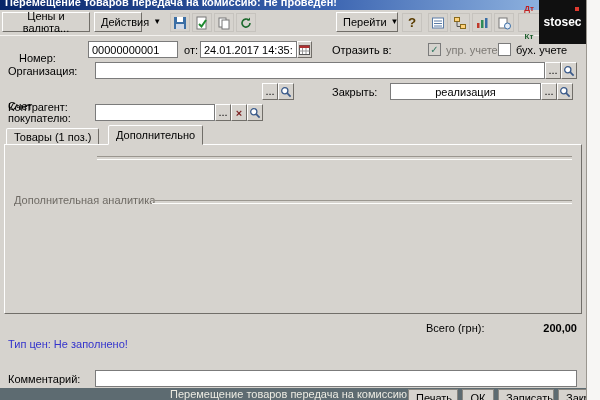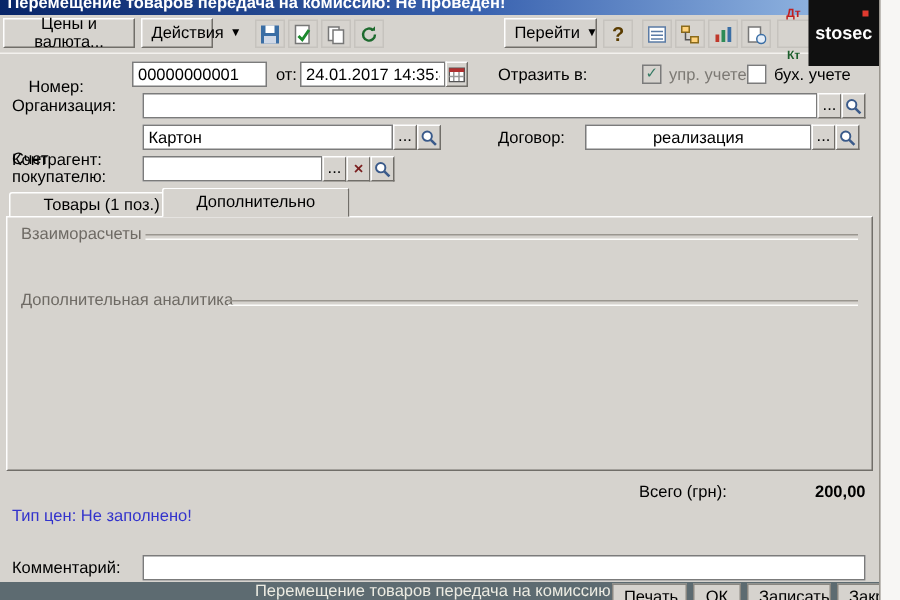--- a/index.html
+++ b/index.html
@@ -36,21 +36,21 @@
   .sbtn{position:absolute;width:16px;height:17px;background:#d6d3ce;border:1px solid;
         border-color:#fefefe #716e69 #716e69 #fefefe;box-sizing:border-box;font-size:11px;
         line-height:13px;text-align:center;padding:0;display:flex;align-items:center;justify-content:center;}
   .sbtn .clr{color:#7a1f1f;font-weight:bold;line-height:10px;}
   .cb{position:absolute;width:13px;height:13px;border:1px solid #7b7b7b;background:#fff;
       box-sizing:border-box;text-align:center;line-height:11px;font-size:10px;}
   .cb.dis{background:#d6d3ce;color:#357a64;}
 
   
   .tab{position:absolute;background:#d6d3ce;border:1px solid;border-color:#fefefe #716e69 transparent #fefefe;
-       border-radius:2px 2px 0 0;padding:0 22px;line-height:16px;box-sizing:border-box;}
+       border-radius:2px 2px 0 0;padding:0 7px;line-height:16px;box-sizing:border-box;}
   .tab.inactive{top:128px;height:17px;z-index:1;}
   .tab.active{top:125px;height:20px;z-index:3;line-height:19px;}
   .panel{position:absolute;left:4px;top:144px;width:576px;height:168px;background:#d6d3ce;
          border:1px solid;border-color:#fefefe #716e69 #716e69 #fefefe;z-index:2;}
   .group-line{position:absolute;height:2px;border-top:1px solid #9a968f;border-bottom:1px solid #fdfdfb;z-index:3;}
   .gtxt{color:#6e6a64;z-index:3;}
 
   
   .bottombar{position:absolute;left:0;top:388px;width:586px;height:12px;background:#5d6b71;overflow:hidden;z-index:5;}
   .bbtn{position:absolute;top:1px;height:18px;background:#d6d3ce;border:1px solid #8a8781;
@@ -177,29 +177,28 @@
   <input class="inp" style="left: 95px; top: 62px; width: 450px;" value="">
   <button class="sbtn" style="left:545px;top:62px;">...</button>
   <button class="sbtn" style="left:561px;top:62px;">
     <svg width="12" height="12" viewBox="0 0 12 12">
         <circle cx="4.8" cy="4.8" r="3.1" fill="#fff" stroke="#3a5a8a" stroke-width="1.3"></circle>
         <line x1="7.2" y1="7.2" x2="10.6" y2="10.6" stroke="#3a5a8a" stroke-width="1.7"></line>
       </svg>
   </button>
 
   <span class="lbl" style="left:8px;top:101px;">Контрагент:</span>
-  <input class="inp" style="left: 95px; top: 83px; width: 167px;" value="Картон">
   <button class="sbtn" style="left:262px;top:83px;">...</button>
   <button class="sbtn" style="left:278px;top:83px;">
     <svg width="12" height="12" viewBox="0 0 12 12">
         <circle cx="4.8" cy="4.8" r="3.1" fill="#fff" stroke="#3a5a8a" stroke-width="1.3"></circle>
         <line x1="7.2" y1="7.2" x2="10.6" y2="10.6" stroke="#3a5a8a" stroke-width="1.7"></line>
       </svg>
   </button>
-  <span class="lbl" style="left:332px;top:86px;">Договор:</span>
+  <span class="lbl" style="left:332px;top:86px;">Закрыть:</span>
   <input class="inp" style="left: 390px; top: 83px; width: 151px; text-align: center;" value="реализация">
   <button class="sbtn" style="left:541px;top:83px;">...</button>
   <button class="sbtn" style="left:557px;top:83px;">
     <svg width="12" height="12" viewBox="0 0 12 12">
         <circle cx="4.8" cy="4.8" r="3.1" fill="#fff" stroke="#3a5a8a" stroke-width="1.3"></circle>
         <line x1="7.2" y1="7.2" x2="10.6" y2="10.6" stroke="#3a5a8a" stroke-width="1.7"></line>
       </svg>
   </button>
 
   <span class="lbl wrap" style="left:8px;top:100px;width:78px;">Счет покупателю:</span>
@@ -212,21 +211,20 @@
     <svg width="12" height="12" viewBox="0 0 12 12">
         <circle cx="4.8" cy="4.8" r="3.1" fill="#fff" stroke="#3a5a8a" stroke-width="1.3"></circle>
         <line x1="7.2" y1="7.2" x2="10.6" y2="10.6" stroke="#3a5a8a" stroke-width="1.7"></line>
       </svg>
   </button>
 
   <span class="tab inactive" style="left:6px;">Товары (1 поз.)</span>
   <span class="tab active" style="left:108px;">Дополнительно</span>
   <div class="panel"></div>
 
-  <span class="lbl gtxt" style="left:14px;top:150px;">Взаиморасчеты</span>
   <div class="group-line" style="left:97px;top:156px;width:475px;"></div>
   <span class="lbl" style="left:22px;top:169px;">Сумма грн:</span>
   <span class="lbl bold" style="left:118px;top:169px;width:48px;text-align:right;">200,00</span>
   <span class="lbl" style="left:194px;top:169px;color:#4a3cc8;">( 1 грн = 1 грн )</span>
 
   <span class="lbl gtxt" style="left:14px;top:194px;">Дополнительная аналитика</span>
   <div class="group-line" style="left:152px;top:200px;width:420px;"></div>
 
   <span class="lbl" style="left:22px;top:215px;">Подразделение:</span>
   <input class="inp" style="left: 103px; top: 212px; width: 150px;" value="311">

